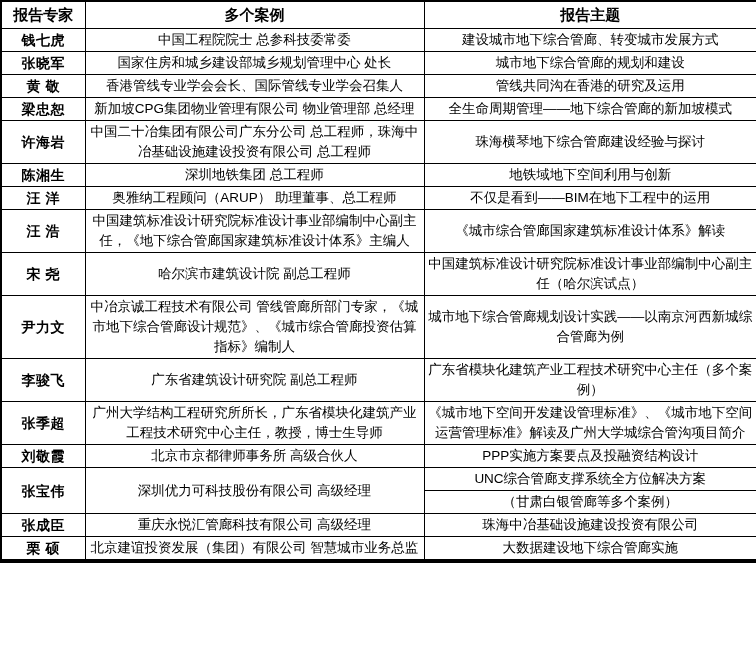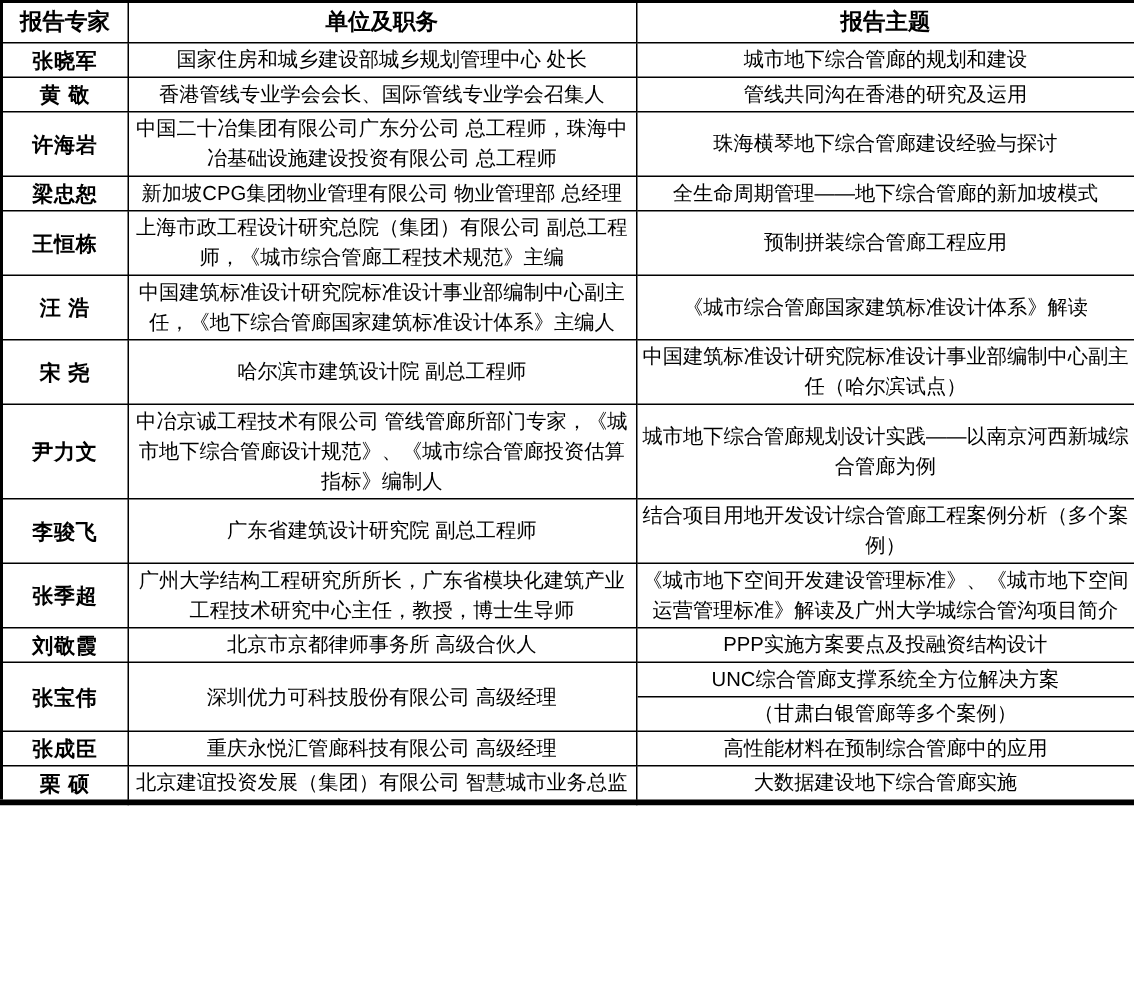--- a/index.html
+++ b/index.html
@@ -60,69 +60,79 @@
 
 <table class="speakers">
   <colgroup>
     <col class="c-name">
     <col class="c-org">
     <col class="c-topic">
   </colgroup>
   <thead>
     <tr>
       <th>报告专家</th>
-      <th>单位及职务</th>
+      <th>多个案例</th>
       <th>报告主题</th>
     </tr>
   </thead>
   <tbody>
+    <tr>
+      <td class="name">钱七虎</td>
+      <td>中国工程院院士 总参科技委常委</td>
+      <td>建设城市地下综合管廊、转变城市发展方式</td>
+    </tr>
     <tr>
       <td class="name">张晓军</td>
       <td>国家住房和城乡建设部城乡规划管理中心 处长</td>
       <td>城市地下综合管廊的规划和建设</td>
     </tr>
     <tr>
       <td class="name">黄 敬</td>
       <td>香港管线专业学会会长、国际管线专业学会召集人</td>
       <td>管线共同沟在香港的研究及运用</td>
     </tr>
     <tr>
+      <td class="name">梁忠恕</td>
+      <td>新加坡CPG集团物业管理有限公司 物业管理部 总经理</td>
+      <td>全生命周期管理——地下综合管廊的新加坡模式</td>
+    </tr>
+    <tr>
       <td class="name">许海岩</td>
       <td>中国二十冶集团有限公司广东分公司 总工程师，珠海中冶基础设施建设投资有限公司 总工程师</td>
       <td>珠海横琴地下综合管廊建设经验与探讨</td>
     </tr>
     <tr>
-      <td class="name">梁忠恕</td>
-      <td>新加坡CPG集团物业管理有限公司 物业管理部 总经理</td>
-      <td>全生命周期管理——地下综合管廊的新加坡模式</td>
+      <td class="name">陈湘生</td>
+      <td>深圳地铁集团 总工程师</td>
+      <td>地铁域地下空间利用与创新</td>
     </tr>
     <tr>
-      <td class="name">王恒栋</td>
-      <td>上海市政工程设计研究总院（集团）有限公司 副总工程师，《城市综合管廊工程技术规范》主编</td>
-      <td>预制拼装综合管廊工程应用</td>
+      <td class="name">汪 洋</td>
+      <td>奥雅纳工程顾问（ARUP） 助理董事、总工程师</td>
+      <td>不仅是看到——BIM在地下工程中的运用</td>
     </tr>
     <tr>
       <td class="name">汪 浩</td>
       <td>中国建筑标准设计研究院标准设计事业部编制中心副主任，《地下综合管廊国家建筑标准设计体系》主编人</td>
       <td>《城市综合管廊国家建筑标准设计体系》解读</td>
     </tr>
     <tr>
       <td class="name">宋 尧</td>
       <td>哈尔滨市建筑设计院 副总工程师</td>
       <td>中国建筑标准设计研究院标准设计事业部编制中心副主任（哈尔滨试点）</td>
     </tr>
     <tr>
       <td class="name">尹力文</td>
       <td>中冶京诚工程技术有限公司 管线管廊所部门专家，《城市地下综合管廊设计规范》、《城市综合管廊投资估算指标》编制人</td>
       <td>城市地下综合管廊规划设计实践——以南京河西新城综合管廊为例</td>
     </tr>
     <tr>
       <td class="name">李骏飞</td>
       <td>广东省建筑设计研究院 副总工程师</td>
-      <td>结合项目用地开发设计综合管廊工程案例分析（多个案例）</td>
+      <td>广东省模块化建筑产业工程技术研究中心主任（多个案例）</td>
     </tr>
     <tr>
       <td class="name">张季超</td>
       <td>广州大学结构工程研究所所长，广东省模块化建筑产业工程技术研究中心主任，教授，博士生导师</td>
       <td>《城市地下空间开发建设管理标准》、《城市地下空间运营管理标准》解读及广州大学城综合管沟项目简介</td>
     </tr>
     <tr>
       <td class="name">刘敬霞</td>
       <td>北京市京都律师事务所 高级合伙人</td>
       <td>PPP实施方案要点及投融资结构设计</td>
@@ -131,21 +141,21 @@
       <td class="name">张宝伟</td>
       <td>深圳优力可科技股份有限公司 高级经理</td>
       <td class="split">
         <div class="sub top">UNC综合管廊支撑系统全方位解决方案</div>
         <div class="sub">（甘肃白银管廊等多个案例）</div>
       </td>
     </tr>
     <tr>
       <td class="name">张成臣</td>
       <td>重庆永悦汇管廊科技有限公司 高级经理</td>
-      <td>高性能材料在预制综合管廊中的应用</td>
+      <td>珠海中冶基础设施建设投资有限公司</td>
     </tr>
     <tr>
       <td class="name">栗 硕</td>
       <td>北京建谊投资发展（集团）有限公司 智慧城市业务总监</td>
       <td>大数据建设地下综合管廊实施</td>
     </tr>
   </tbody>
 </table>
 
 </body></html>

